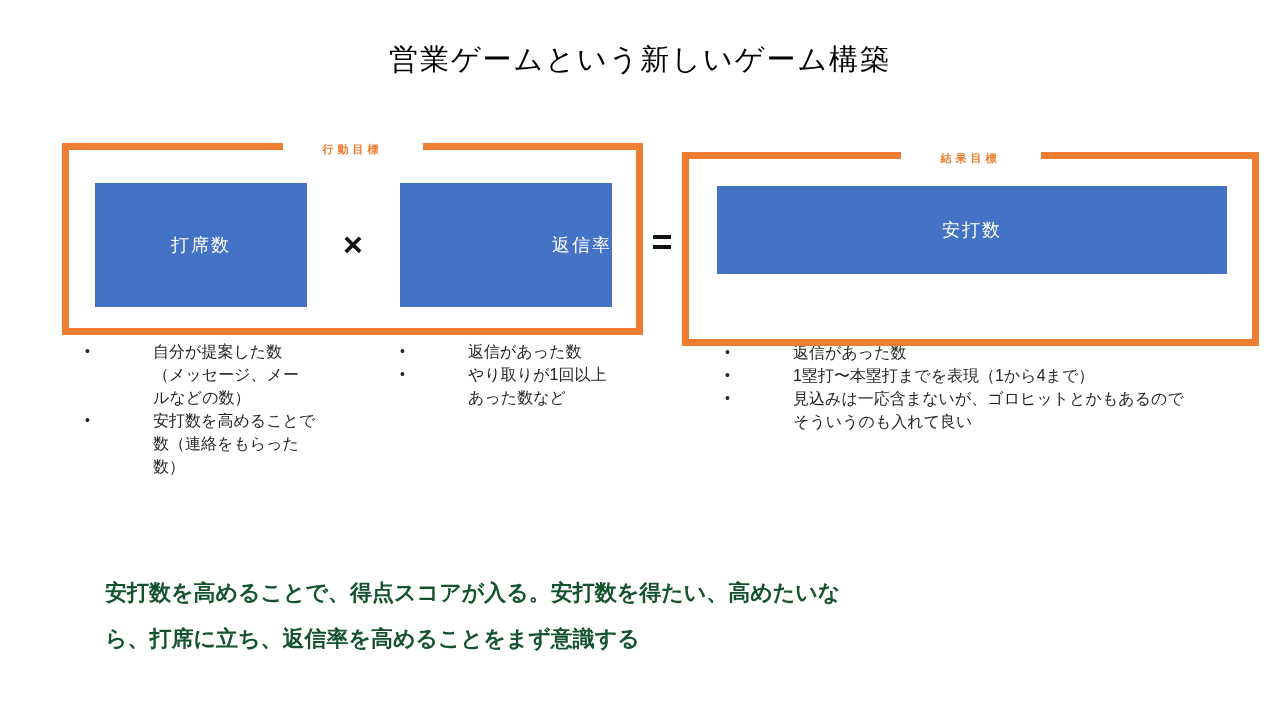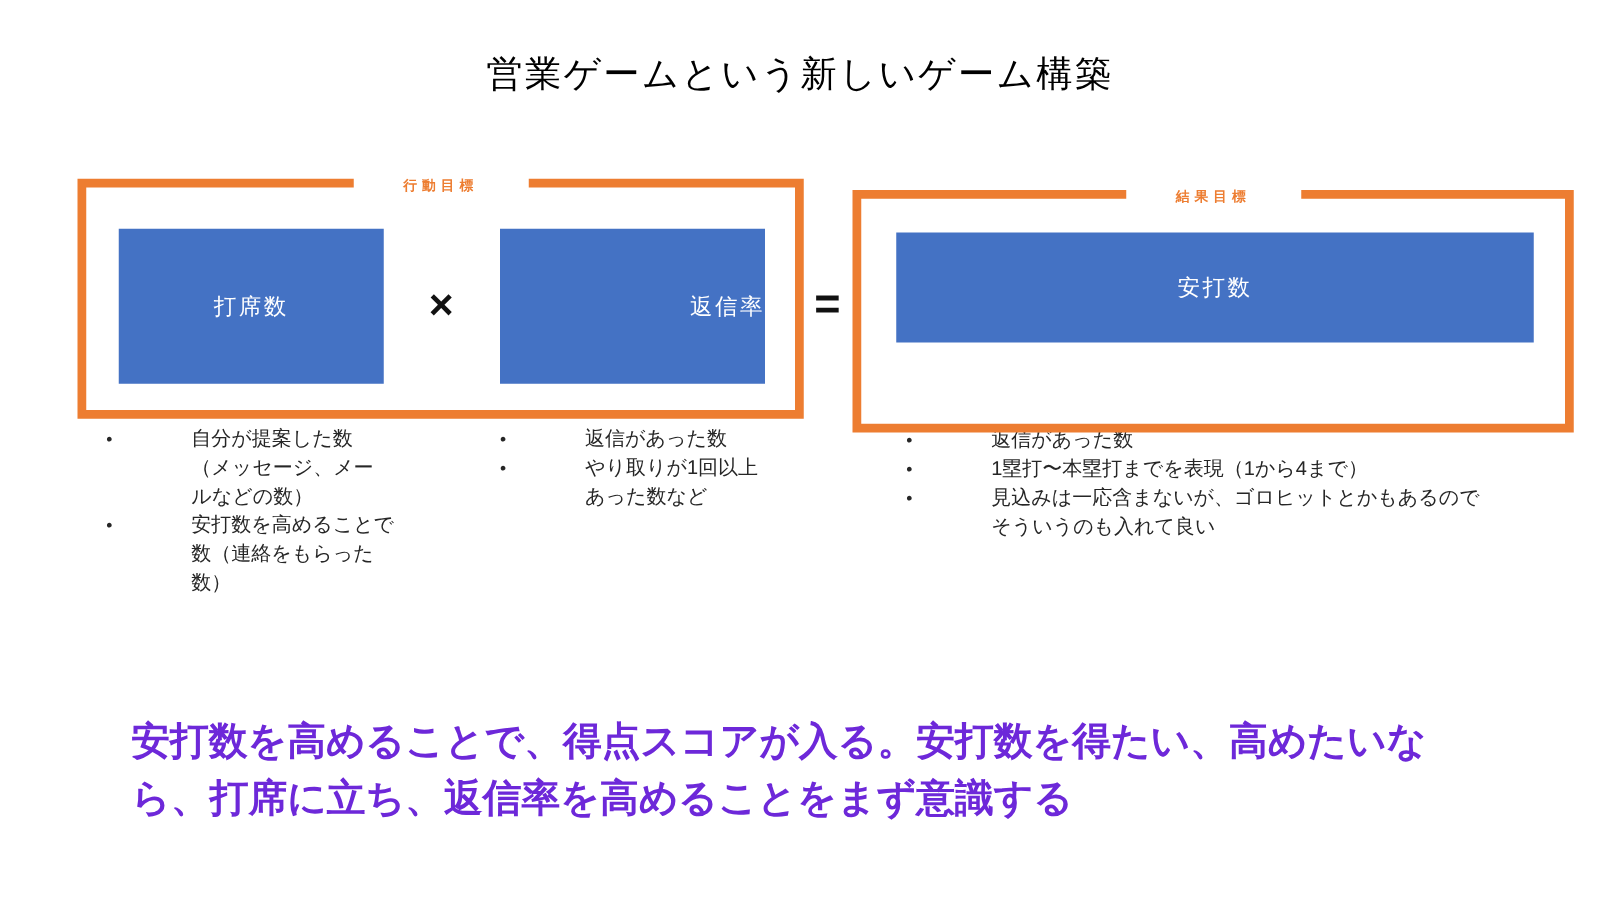--- a/index.html
+++ b/index.html
@@ -80,23 +80,23 @@
     font-size:14px;
   }
   .li-text{
     flex:1;
     white-space:pre-line;
     margin-left:33px;
   }
   
   .footer{
     position:absolute;left:105px;top:570px;width:1090px;
-    font-size:31px;line-height:46px;
+    font-size:22px;line-height:46px;
     font-weight:bold;
-    color:#6d28d9;
+    color:#14532d;
     white-space:pre-line;
   }
 </style>
 </head>
 <body>
 
 <div class="slide">
 
   <div class="title">営業ゲームという新しいゲーム構築</div>
 

